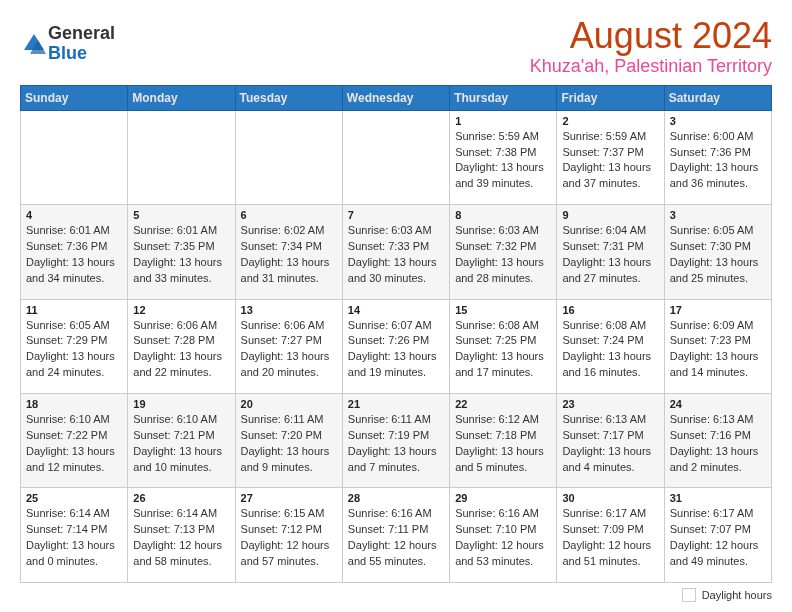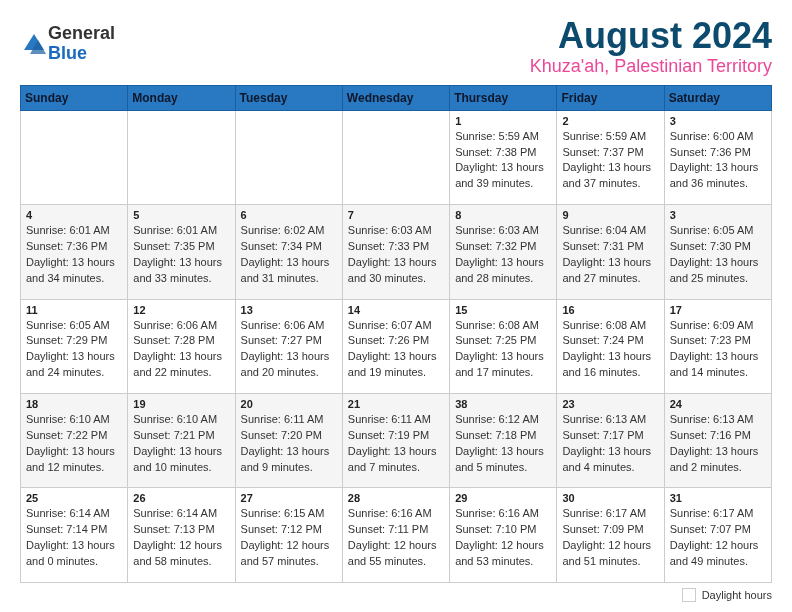--- a/index.html
+++ b/index.html
@@ -37,38 +37,38 @@
     .logo-blue { color: #1a6bbf; }
     .logo-icon {
       width: 28px;
       height: 28px;
     }
     .title-block {
       text-align: right;
     }
     .month-title {
       font-size: 36px;
-      font-weight: bold;
-      color: #0c4a6e;
+      font-weight: normal;
+      color: #c2410c;
       line-height: 1.1;
     }
     .subtitle {
       font-size: 18px;
       color: #ec4899;
     }
     .calendar {
       flex: 1;
       border: 1px solid #ccc;
       border-collapse: collapse;
       width: 100%;
       table-layout: fixed;
     }
     .calendar th {
       background-color: #2979c2;
-      color: #0f172a;
+      color: #e5e5e5;
       font-size: 12px;
       font-weight: bold;
       padding: 5px 4px;
       text-align: left;
       border: 1px solid #1a5fa0;
     }
     .calendar td {
       border: 1px solid #ccc;
       vertical-align: top;
       padding: 4px 5px;
@@ -237,21 +237,21 @@
           </td>
           <td>
             <span class="day-num">20</span>
             <div class="day-info">Sunrise: 6:11 AM<br>Sunset: 7:20 PM<br>Daylight: 13 hours and 9 minutes.</div>
           </td>
           <td>
             <span class="day-num">21</span>
             <div class="day-info">Sunrise: 6:11 AM<br>Sunset: 7:19 PM<br>Daylight: 13 hours and 7 minutes.</div>
           </td>
           <td>
-            <span class="day-num">38</span>
+            <span class="day-num">22</span>
             <div class="day-info">Sunrise: 6:12 AM<br>Sunset: 7:18 PM<br>Daylight: 13 hours and 5 minutes.</div>
           </td>
           <td>
             <span class="day-num">23</span>
             <div class="day-info">Sunrise: 6:13 AM<br>Sunset: 7:17 PM<br>Daylight: 13 hours and 4 minutes.</div>
           </td>
           <td>
             <span class="day-num">24</span>
             <div class="day-info">Sunrise: 6:13 AM<br>Sunset: 7:16 PM<br>Daylight: 13 hours and 2 minutes.</div>
           </td>

